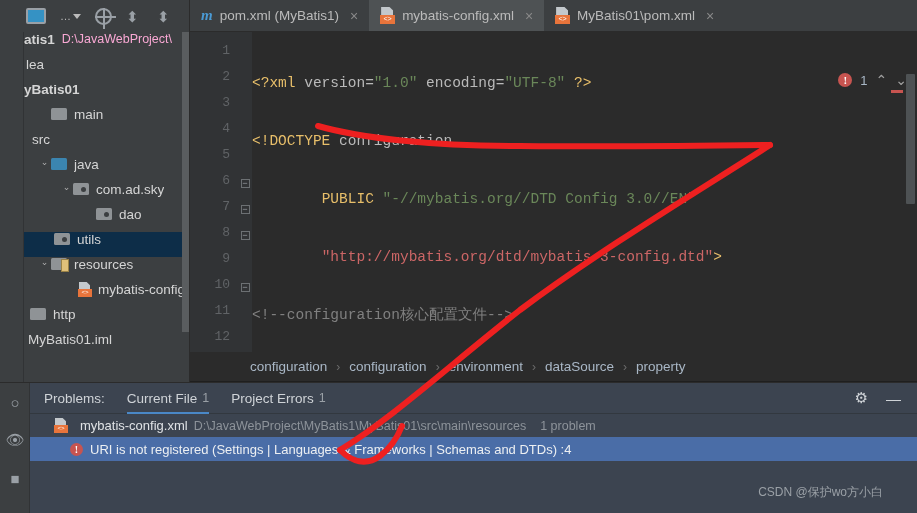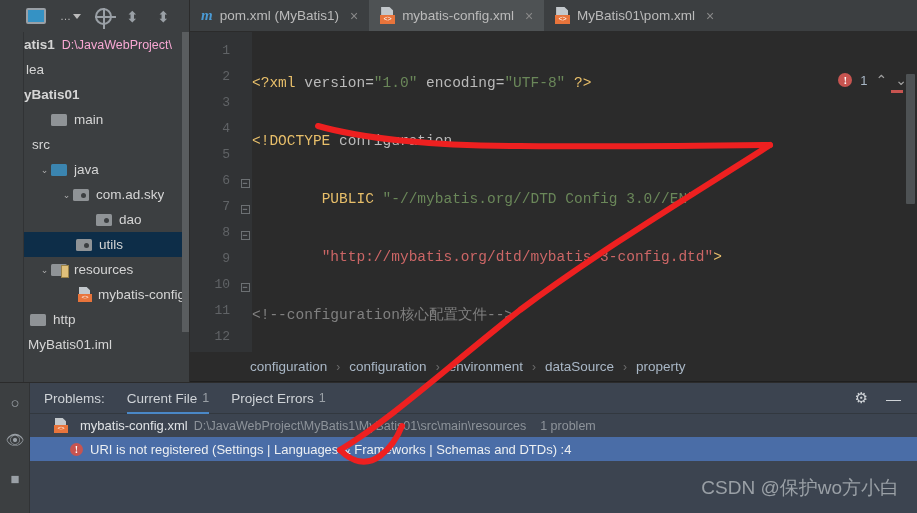--- a/index.html
+++ b/index.html
@@ -64,21 +64,21 @@
   .sidebar {
     position: absolute; left: 0; top: 32px; width: 190px; bottom: 0;
     background: #3c3f41; border-right: 1px solid #2b2b2b; overflow: hidden;
   }
   .side-strip {
     position:absolute; left:0; top:0; width:24px; bottom:0; background:#3c3f41;
     border-right:1px solid #313335;
   }
   .tree { position:absolute; left:24px; top:0; right:0; bottom:0; }
   .row {
-    height: 25px; display: flex; align-items: center; font-size: 13.5px;
+    height: 25px; display: flex; font-size: 13.5px;
     color: #d5d5d5; white-space: nowrap; padding-left: 0px; cursor: pointer;
   }
   .row.sel { background: #0d2d48; }
   .row .arrow { width: 13px; color:#b0b0b0; font-size: 9px; text-align:center; flex:0 0 13px; }
   .row .lbl { overflow: hidden; }
   .row .path { color: #f9a8d4; font-size: 12.5px; margin-left: 7px; }
   .row.bold .lbl { font-weight: bold; }
 
   .f-gray, .f-blue, .f-pkg, .f-res {
     width: 17px; height: 13px; position: relative; flex: 0 0 17px; margin-right: 6px;
@@ -175,21 +175,21 @@
   .pb-file { height:23px; display:flex; align-items:center; gap:6px; padding-left:24px;
     font-size:13px; color:#dfe2e5; }
   .pb-file .ppath { color:#8d939a; font-size:12.5px; }
   .pb-file .pcount { color:#8d939a; font-size:12.5px; margin-left:8px; }
   .pb-item { height:24px; display:flex; align-items:center; gap:7px; padding-left:40px;
     background:#4a6da7; font-size:13px; color:#eceff2; }
   .err-ico { width:13px; height:13px; border-radius:50%; background:#c75450; color:#fff;
     font-size:10px; font-weight:bold; line-height:13px; text-align:center;
     font-family:"Liberation Serif", serif; }
 
-  .watermark { position:absolute; right:18px; bottom:12px; color:#9aa0a6; font-size:19px; }
+  .watermark { position:absolute; right:34px; bottom:12px; color:#9aa0a6; font-size:12px; }
 
   
   .annot { position:absolute; left:0; top:0; width:917px; height:513px; pointer-events:none; }
   .v-left-strip { position:absolute; left:0; top:0; width:8px; height:32px; background:#3c3f41; }
 </style>
 </head>
 <body>
 
 <div id="app">
 
@@ -265,21 +265,21 @@
         <span class="arrow">⌄</span>
         <span class="f-pkg"></span>
         <span class="lbl">com.ad.sky</span>
       </div>
 
       <div class="row" style="padding-left:72px">
         <span class="f-pkg"></span>
         <span class="lbl">dao</span>
       </div>
 
-      <div class="row sel" style="padding-left:52px">
+      <div class="row sel" style="padding-left:30px">
         <span class="f-pkg"></span>
         <span class="lbl">utils</span>
       </div>
 
       <div class="row" style="padding-left:14px">
         <span class="arrow">⌄</span>
         <span class="f-res"></span>
         <span class="lbl">resources</span>
       </div>
 

